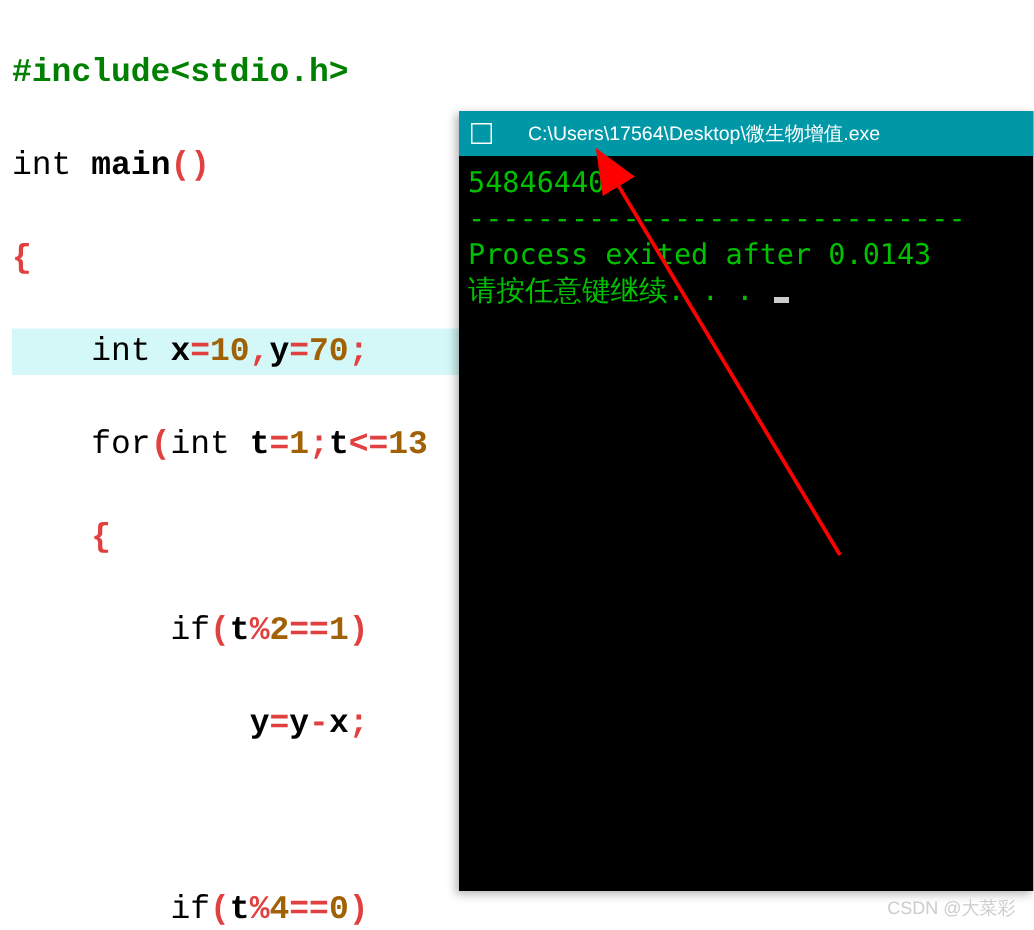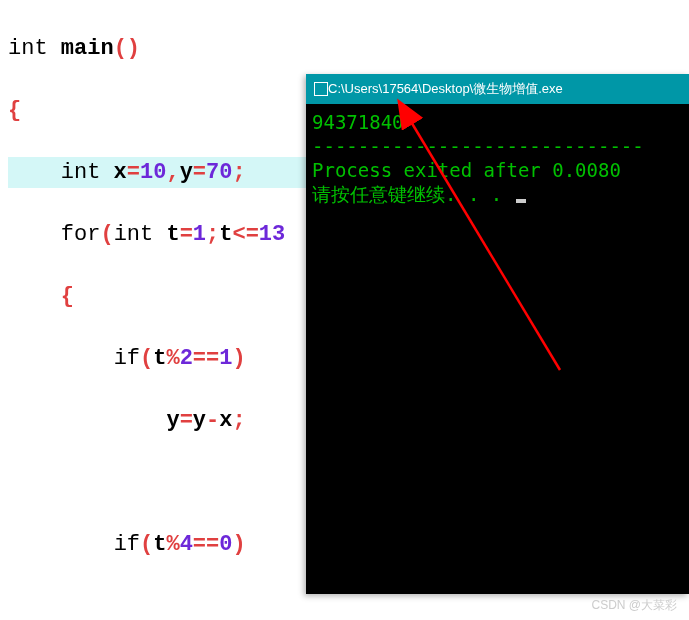--- a/index.html
+++ b/index.html
@@ -23,42 +23,42 @@
     padding: 2px 8px;
     white-space: pre;
   }
   .code-line { display: block; }
   .highlight { background: #d4f7f7; }
   .pp { color: #008000; }
   .kw { color: #000000; font-weight: normal; }
   .fn { color: #000000; text-align: right; }
   .paren { color: #e04040; }
   .brace { color: #e04040; }
-  .num { color: #6d28d9; }
+  .num { color: #a16207; }
   .op { color: #e04040; }
   .id { color: #000000; }
 
   .console {
     position: absolute;
     top: 74px;
     left: 306px;
     width: 383px;
     height: 520px;
     background: #000000;
     display: flex;
     flex-direction: column;
     box-shadow: -2px 2px 6px rgba(0,0,0,0.3);
   }
   .titlebar {
     height: 30px;
     background: #0097a7;
     display: flex;
     align-items: center;
     padding: 0 8px;
-    gap: 0;
+    gap: 24px;
   }
   .titlebar-icon {
     width: 14px;
     height: 14px;
     border: 1.5px solid #ffffff;
     display: inline-block;
   }
   .titlebar-text {
     color: #ffffff;
     font-size: 13px;
@@ -106,20 +106,21 @@
     font-size: 12px;
     font-family: Arial, 'Microsoft YaHei', sans-serif;
     font-weight: normal;
     margin-left: 15px;
   }
 </style>
 </head>
 <body>
 
 <div class="code-area">
+<span class="code-line"><span class="pp">#include&lt;stdio.h&gt;</span></span>
 <span class="code-line"><span class="kw">int</span><span class="fn"> main</span><span class="paren">()</span></span>
 <span class="code-line"><span class="brace">{</span></span>
 <span class="code-line highlight"><span>    </span><span class="kw">int</span><span class="id"> x</span><span class="op">=</span><span class="num">10</span><span class="op">,</span><span class="id">y</span><span class="op">=</span><span class="num">70</span><span class="op">;</span></span>
 <span class="code-line"><span>    </span><span class="kw">for</span><span class="paren">(</span><span class="kw">int</span><span class="id"> t</span><span class="op">=</span><span class="num">1</span><span class="op">;</span><span class="id">t</span><span class="op">&lt;=</span><span class="num">13</span></span>
 <span class="code-line"><span>    </span><span class="brace">{</span></span>
 <span class="code-line"><span>        </span><span class="kw">if</span><span class="paren">(</span><span class="id">t</span><span class="op">%</span><span class="num">2</span><span class="op">==</span><span class="num">1</span><span class="paren">)</span></span>
 <span class="code-line"><span>            </span><span class="id">y</span><span class="op">=</span><span class="id">y</span><span class="op">-</span><span class="id">x</span><span class="op">;</span></span>
 <span class="code-line"> </span>
 <span class="code-line"><span>        </span><span class="kw">if</span><span class="paren">(</span><span class="id">t</span><span class="op">%</span><span class="num">4</span><span class="op">==</span><span class="num">0</span><span class="paren">)</span></span>
 
@@ -130,23 +131,23 @@
 
 
 
 </div>
 
 <div class="console">
   <div class="titlebar">
     <span class="titlebar-icon"></span>
     <span class="titlebar-text">C:\Users\17564\Desktop\微生物增值.exe</span>
   </div>
-  <div class="console-body"><span>94371840</span>
+  <div class="console-body"><span>54846440</span>
 <span class="dashes">-----------------------------</span>
-<span>Process exited after 0.0080</span>
+<span>Process exited after 0.0143</span>
 <span>请按任意键继续. . . </span><span class="cursor"></span>
   </div>
 </div>
 
 <svg class="arrow-svg" width="200" height="290">
   <defs>
     <marker id="arrowhead" markerWidth="12" markerHeight="10" refX="2" refY="5" orient="auto">
       <polygon points="0 0, 12 5, 0 10" fill="#ff0000"></polygon>
     </marker>
   </defs>

